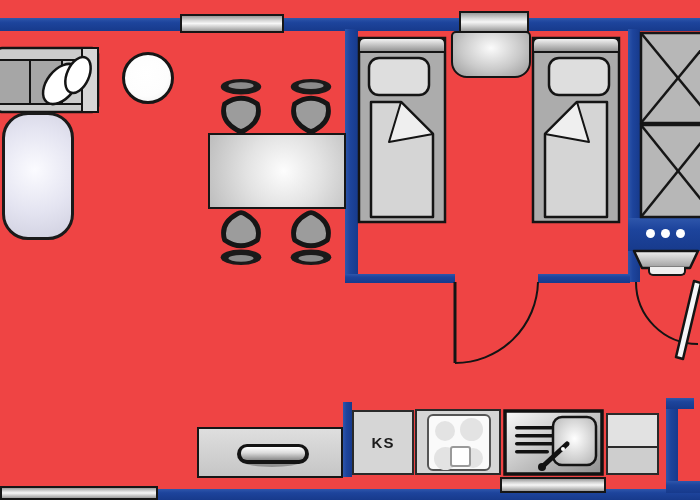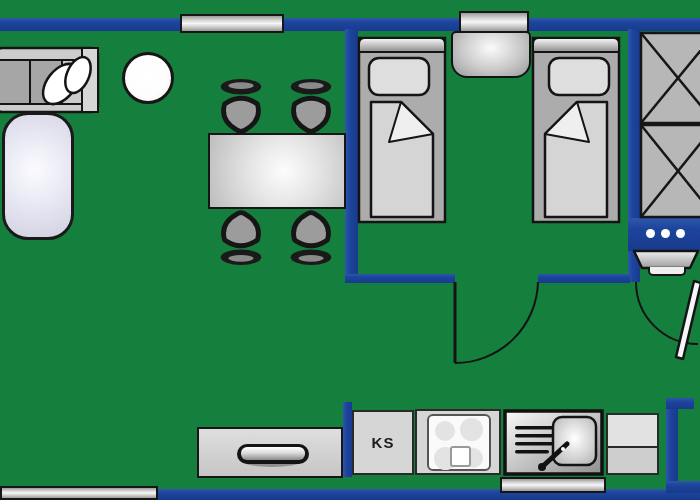--- a/index.html
+++ b/index.html
@@ -1,16 +1,16 @@
 <!DOCTYPE html>
 <html><head>
 <meta charset="utf-8">
 <style>
   html,body{margin:0;padding:0;background:#ffffff;font-family:"Liberation Sans",sans-serif;}
-  #plan{position:relative;width:700px;height:500px;background:#15803d;overflow:hidden;}
+  #plan{position:relative;width:700px;height:500px;background:#ef4444;overflow:hidden;}
   .abs{position:absolute;}
   .wall{position:absolute;background:linear-gradient(180deg,#2e56ab 0%,#1d449c 35%,#173a8c 100%);}
   .wallv{position:absolute;background:linear-gradient(90deg,#2e56ab 0%,#1d449c 40%,#173a8c 100%);}
   .window{position:absolute;border:2px solid #161616;
           background:linear-gradient(180deg,#9a9a9a 0%,#d8d8d8 30%,#f6f6f6 50%,#cfcfcf 72%,#9a9a9a 100%);
           box-sizing:border-box;}
   .round-table{position:absolute;border:3px solid #161616;border-radius:50%;
           background:radial-gradient(circle at 45% 40%,#ffffff 0%,#fdfdfd 60%,#ededed 100%);box-sizing:border-box;}
   .mat{position:absolute;border:3px solid #1a1a1a;border-radius:26px;
           background:radial-gradient(circle at 45% 45%,#fbfbff 0%,#e4e4f1 55%,#cfcfdf 100%);box-sizing:border-box;}

